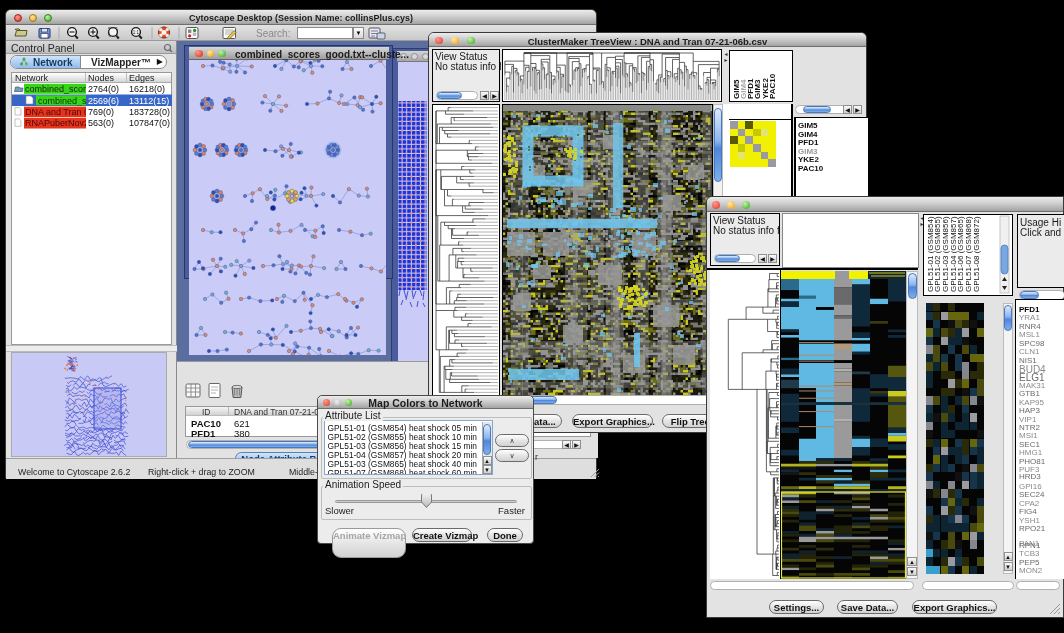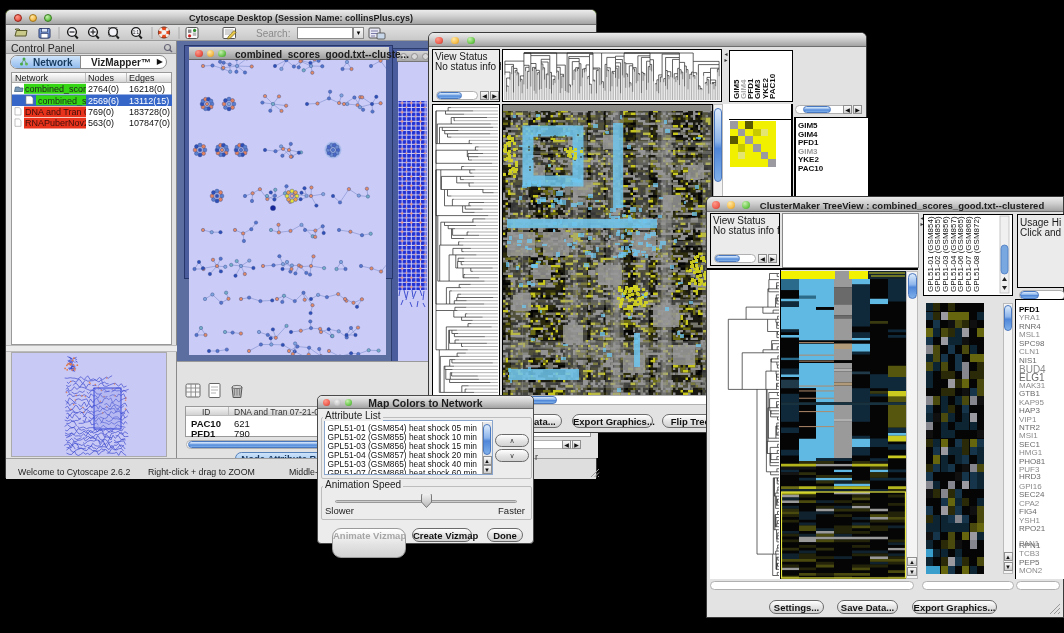--- a/index.html
+++ b/index.html
@@ -1014,21 +1014,21 @@
       </svg>
       <div class="abs" style="left:8px;top:44px;width:406px;height:31px;background:#fff;border:1px solid #999">
         <div class="abs" style="left:0;top:0;width:100%;height:9px;background:linear-gradient(#f4f4f4,#d2d2d2);border-bottom:1px solid #bbb;font-size:8.5px;color:#333">
           <span style="position:absolute;left:16px">ID</span>
           <span style="position:absolute;left:48px">DNA and Tran 07-21-06b</span>
           <div class="abs" style="left:42px;top:0;width:1px;height:9px;background:#bbb"></div>
         </div>
         <div style="position:absolute;left:5px;top:11px;font-size:9.5px;font-weight:bold;color:#111">PAC10</div>
         <div style="position:absolute;left:48px;top:11px;font-size:9.5px;color:#111">621</div>
         <div style="position:absolute;left:5px;top:21px;font-size:9.5px;font-weight:bold;color:#111">PFD1</div>
-        <div style="position:absolute;left:48px;top:21px;font-size:9.5px;color:#111">790</div>
+        <div style="position:absolute;left:48px;top:21px;font-size:9.5px;color:#111">380</div>
       </div>
       <div class="sbtrack" style="left:9px;top:78px;width:395px;height:9px"></div>
       <div class="sbthumb" style="left:11px;top:79px;width:196px;height:7px"></div>
       <div class="sbbtn" style="left:385px;top:78px">◀</div>
       <div class="sbbtn" style="left:395px;top:78px">▶</div>
       <div class="abs" style="left:58px;top:90px;width:110px;height:13px;background:linear-gradient(#cfe4fa,#92bcee);border:1px solid #5580b8;border-radius:7px;font-size:9.5px;font-weight:bold;color:#15365e;text-align:center;line-height:12px;white-space:nowrap">Node Attribute Brows</div>
     </div>
     <div class="abs" style="left:0;top:448px;width:590px;height:21px;background:#dedede;border-top:1px solid #9f9f9f;border-radius:0">
       <span style="position:absolute;left:12px;top:8px;font-size:8.8px;color:#222">Welcome to Cytoscape 2.6.2</span>
       <span style="position:absolute;left:142px;top:8px;font-size:8.8px;color:#222">Right-click + drag  to  ZOOM</span>
@@ -1037,20 +1037,21 @@
     <span style="position:absolute;left:529px;top:442px;font-size:9px;color:#333">r</span>
     <svg class="abs" style="left:584px;top:458px" width="10" height="10">
       <path d="M9 1L1 9M9 4.5L4.5 9M9 8L8 9" stroke="#999" stroke-width="1"></path>
     </svg>
   </div>
 <div class="abs" style="left:428px;top:32px;width:439px;height:401px;background:#e2e2e2;border:1px solid #3a3a3a;border-radius:6px 6px 0 0">
     <div class="mactitle"></div>
     <div class="tl" style="left:6px;width:7.5px;height:7.5px;background:radial-gradient(circle at 35% 30%,#ff9a8a,#ee5f51 60%,#b33226)"></div>
     <div class="tl" style="left:22px;width:7.5px;height:7.5px;background:radial-gradient(circle at 35% 30%,#ffe9a8,#f5bd4b 60%,#c98a1e)"></div>
     <div class="tl" style="left:38px;width:7.5px;height:7.5px;background:radial-gradient(circle at 35% 30%,#c8f0b0,#6cc94e 60%,#3d9428)"></div>
+    <div class="ttxt">ClusterMaker TreeView : DNA and Tran 07-21-06b.csv</div>
     <div class="bx" style="left:3px;top:16px;width:68px;height:53px">
       <div class="lbl10" style="position:absolute;left:2px;top:2px">View Status</div>
       <div class="lbl10" style="position:absolute;left:2px;top:12px;white-space:nowrap;overflow:hidden;width:66px">No status info f</div>
       <div class="sbtrack" style="left:3px;top:41px;width:42px;height:9px"></div>
       <div class="sbthumb" style="left:4px;top:42px;width:25px;height:7px"></div>
       <div class="sbbtn" style="left:47px;top:41px">◀</div>
       <div class="sbbtn" style="left:57px;top:41px">▶</div>
     </div>
     <div class="wbx" style="left:73px;top:16px;width:220px;height:53px"><svg width="218" height="51" viewBox="0 0 218 51">
         <path d="M1.9 50.0V24.9M3.6 50.0V41.8M5.3 50.0V36.8M7.0 50.0V29.9M8.8 50.0V24.2M10.5 50.0V42.6M12.2 50.0V23.1M14.0 50.0V25.5M15.7 50.0V36.2M17.4 50.0V31.8M19.1 50.0V43.3M20.9 50.0V34.5M22.6 50.0V21.2M24.3 50.0V38.9M26.1 50.0V22.0M27.8 50.0V36.6M29.5 50.0V21.1M31.2 50.0V40.8M33.0 50.0V43.7M34.7 50.0V25.1M36.4 50.0V39.8M38.2 50.0V39.0M39.9 50.0V20.3M41.6 50.0V29.7M43.3 50.0V37.9M45.1 50.0V25.6M46.8 50.0V39.0M48.5 50.0V43.6M50.2 50.0V35.2M52.0 50.0V33.2M53.7 50.0V23.0M55.4 50.0V29.7M57.2 50.0V43.1M58.9 50.0V38.3M60.6 50.0V27.3M62.3 50.0V41.0M64.1 50.0V42.4M65.8 50.0V42.9M67.5 50.0V37.3M69.3 50.0V35.4M71.0 50.0V30.0M72.7 50.0V22.1M74.4 50.0V21.1M76.2 50.0V43.5M77.9 50.0V36.4M79.6 50.0V27.7M81.4 50.0V22.6M83.1 50.0V21.6M84.8 50.0V29.2M86.5 50.0V35.0M88.3 50.0V43.7M90.0 50.0V31.7M91.7 50.0V31.8M93.4 50.0V43.5M95.2 50.0V21.3M96.9 50.0V35.3M98.6 50.0V34.4M100.4 50.0V38.0M102.1 50.0V40.8M103.8 50.0V27.1M105.5 50.0V21.4M107.3 50.0V41.3M109.0 50.0V36.4M110.7 50.0V24.3M112.5 50.0V27.9M114.2 50.0V36.7M115.9 50.0V28.8M117.6 50.0V43.4M119.4 50.0V25.5M121.1 50.0V27.7M122.8 50.0V37.9M124.6 50.0V27.0M126.3 50.0V37.5M128.0 50.0V35.8M129.7 50.0V41.9M131.5 50.0V21.8M133.2 50.0V33.3M134.9 50.0V31.2M136.6 50.0V25.2M138.4 50.0V43.1M140.1 50.0V30.9M141.8 50.0V25.7M143.6 50.0V39.9M145.3 50.0V32.8M147.0 50.0V20.2M148.7 50.0V21.5M150.5 50.0V31.5M152.2 50.0V34.2M153.9 50.0V41.3M155.7 50.0V43.3M157.4 50.0V32.3M159.1 50.0V27.6M160.8 50.0V32.3M162.6 50.0V35.9M164.3 50.0V39.5M166.0 50.0V29.3M167.8 50.0V27.3M169.5 50.0V27.7M171.2 50.0V29.3M172.9 50.0V32.1M174.7 50.0V30.2M176.4 50.0V35.1M178.1 50.0V24.4M179.8 50.0V29.4M181.6 50.0V36.5M183.3 50.0V22.8M185.0 50.0V39.4M186.8 50.0V29.1M188.5 50.0V25.0M190.2 50.0V27.3M191.9 50.0V28.9M193.7 50.0V24.9M195.4 50.0V39.6M197.1 50.0V39.9M198.9 50.0V40.2M200.6 50.0V25.8M202.3 50.0V33.9M204.0 50.0V35.6M205.8 50.0V43.7M207.5 50.0V34.3M209.2 50.0V34.4M211.0 50.0V39.4M212.7 50.0V36.3M214.4 50.0V22.3M216.1 50.0V26.3" stroke="#8a8a8a" stroke-width="0.65" fill="none"></path>
@@ -1558,21 +1559,20 @@
     <div style="position:absolute;right:8px;top:109px;font-size:9.5px;color:#222">Faster</div>
     <div class="pill" style="left:14px;top:131.5px;width:74px;height:30px;line-height:13px;color:#a6a6a6;border-color:#9a9a9a">Animate Vizmap</div>
     <div class="pill" style="left:94px;top:131.5px;width:60px;height:14px;line-height:13px">Create Vizmap</div>
     <div class="pill" style="left:169px;top:131.5px;width:36px;height:14px;line-height:13px">Done</div>
   </div>
 <div class="abs" style="left:706px;top:196px;width:358px;height:422px;background:#e3e3e3;border:1px solid #3a3a3a;border-radius:6px 0 0 0;z-index:20">
     <div class="mactitle" style="height:15px;border-radius:6px 0 0 0"></div>
     <div class="tl" style="left:5px;width:8px;height:8px;background:radial-gradient(circle at 35% 30%,#ff9a8a,#ee5f51 60%,#b33226)"></div>
     <div class="tl" style="left:20px;width:8px;height:8px;background:radial-gradient(circle at 35% 30%,#ffe9a8,#f5bd4b 60%,#c98a1e)"></div>
     <div class="tl" style="left:35px;width:8px;height:8px;background:radial-gradient(circle at 35% 30%,#c8f0b0,#6cc94e 60%,#3d9428)"></div>
-    <div class="ttxt" style="left:40px;width:310px;text-align:center">ClusterMaker TreeView : combined_scores_good.txt--clustered</div>
     <div class="bx" style="left:3px;top:16px;width:70px;height:53px">
       <div class="lbl10" style="position:absolute;left:2px;top:2px">View Status</div>
       <div class="lbl10" style="position:absolute;left:2px;top:12px;white-space:nowrap;overflow:hidden;width:66px">No status info f</div>
       <div class="sbtrack" style="left:3px;top:40px;width:42px;height:9px"></div>
       <div class="sbthumb" style="left:4px;top:41px;width:25px;height:7px"></div>
       <div class="sbbtn" style="left:47px;top:40px">◀</div>
       <div class="sbbtn" style="left:57px;top:40px">▶</div>
     </div>
     <div class="wbx" style="left:75px;top:16px;width:137px;height:55px;border-color:#888"></div>
     <div class="abs" style="left:212.5px;top:18px;font-size:5px;color:#333">◄<br>►</div>

